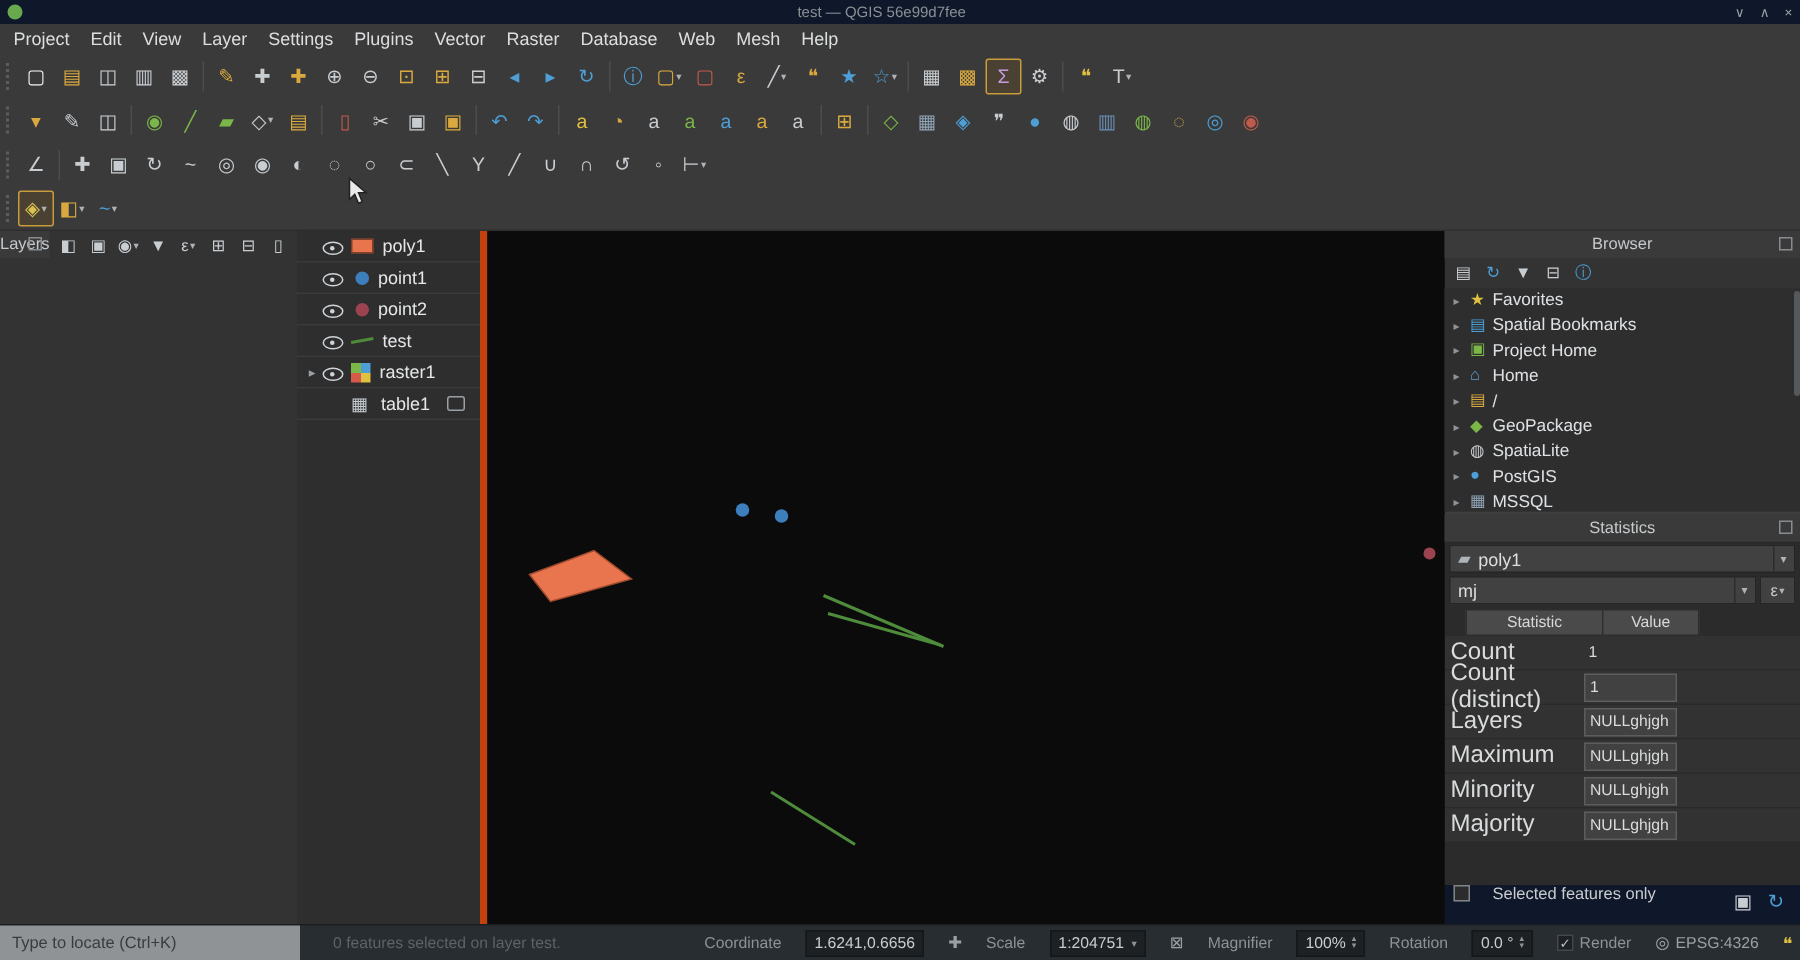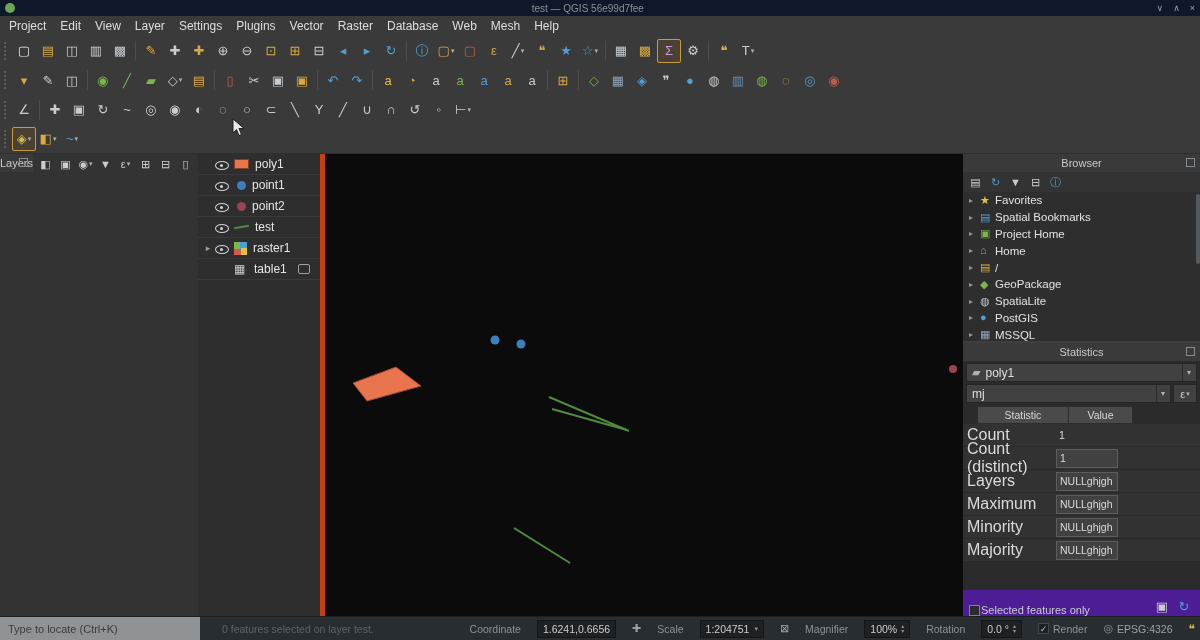--- a/index.html
+++ b/index.html
@@ -82,21 +82,21 @@
   .st-header { display:flex; height:18px;padding-left:14px; }
   .st-hcell { background:#4a4a4a; border:1px solid #2d2d2d; border-left:none; color:#d6d8da; font-size:10.5px; display:flex; align-items:center; justify-content:center; }
   .st-hcell:first-child { border-left:1px solid #2d2d2d; }
   .st-row { display:flex; height:23px; background:#323232; border-bottom:1px solid #2a2a2a; }
   .st-stat { width:92px; display:flex; align-items:center; padding-left:4px; color:#d9dbdd; font-size:16px; }
   .st-val { width:64px; display:flex; align-items:center; }
   .st-val.plain { padding-left:4px; color:#d9dbdd; font-size:10.5px; }
   .st-valbox { width:100%; height:19px; margin:0 1px; background:#414141; border:1px solid #5d5d5d; display:flex; align-items:center; padding-left:3px; color:#d9dbdd; font-size:10.5px; }
   .col-stat { width:92px; } .col-val { width:64px; }
 
-  .stats-footer { height:26px; display:flex; align-items:flex-end; padding:0 6px; gap:1px; background:#4c1d95; }
+  .stats-footer { height:26px; display:flex; align-items:flex-start; padding:0 6px; gap:15px; background:#0f172a; }
   .cb { width:11px; height:11px; border:1px solid #808487; background:#2c2c2c; }
   .cb-label { color:#c9ccce; font-size:11px; flex:1; }
   .stats-footer .tb-btn { min-width:20px; height:20px; }
 
   
   .statusbar { position:absolute; bottom:0; left:0; width:100%; height:24px; background:#282d31; border-top:1px solid #1c1f22; display:flex; align-items:center; font-size:10.5px; color:#8d9297; gap:16px; padding-right:5px; }
   .locate { width:200px; height:24px; background:#90939 6; background:#909396; border:none; outline:none; padding:0 8px; font-size:11px; color:#2c3033; }
   .locate::placeholder { color:#383c40; }
   .sb-msg { margin-left:6px; color:#5d6266; }
   .sb-spacer { flex:1; }

